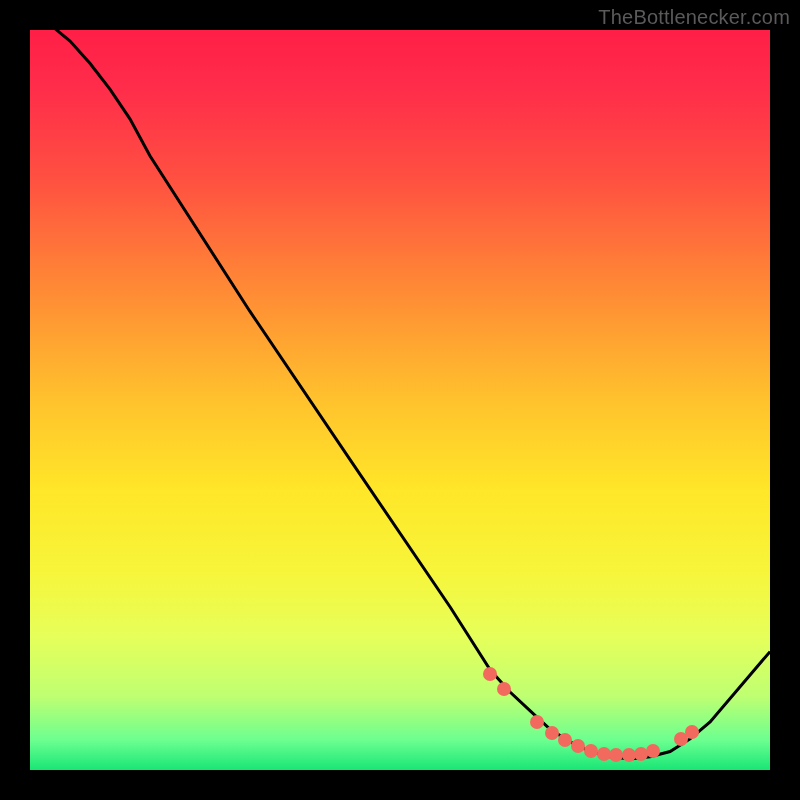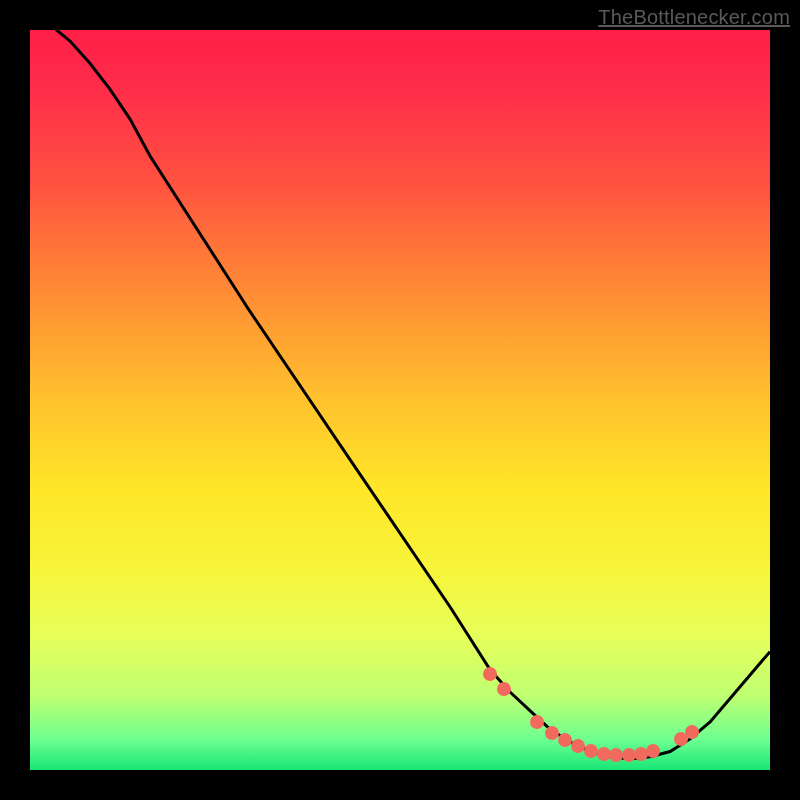--- a/index.html
+++ b/index.html
@@ -58,21 +58,20 @@
     border-radius: 50%;
     background: #f26a5e;
   }
   .attribution {
     position: absolute;
     top: 6px;
     right: 10px;
     color: #5a5a5a;
     font-size: 20px;
     letter-spacing: 0.2px;
-    text-decoration: underline;
   }
 </style>
 </head>
 <body>
 
 <div class="stage">
 
   <div class="attribution">TheBottlenecker.com</div>
 
   <div class="plot">

